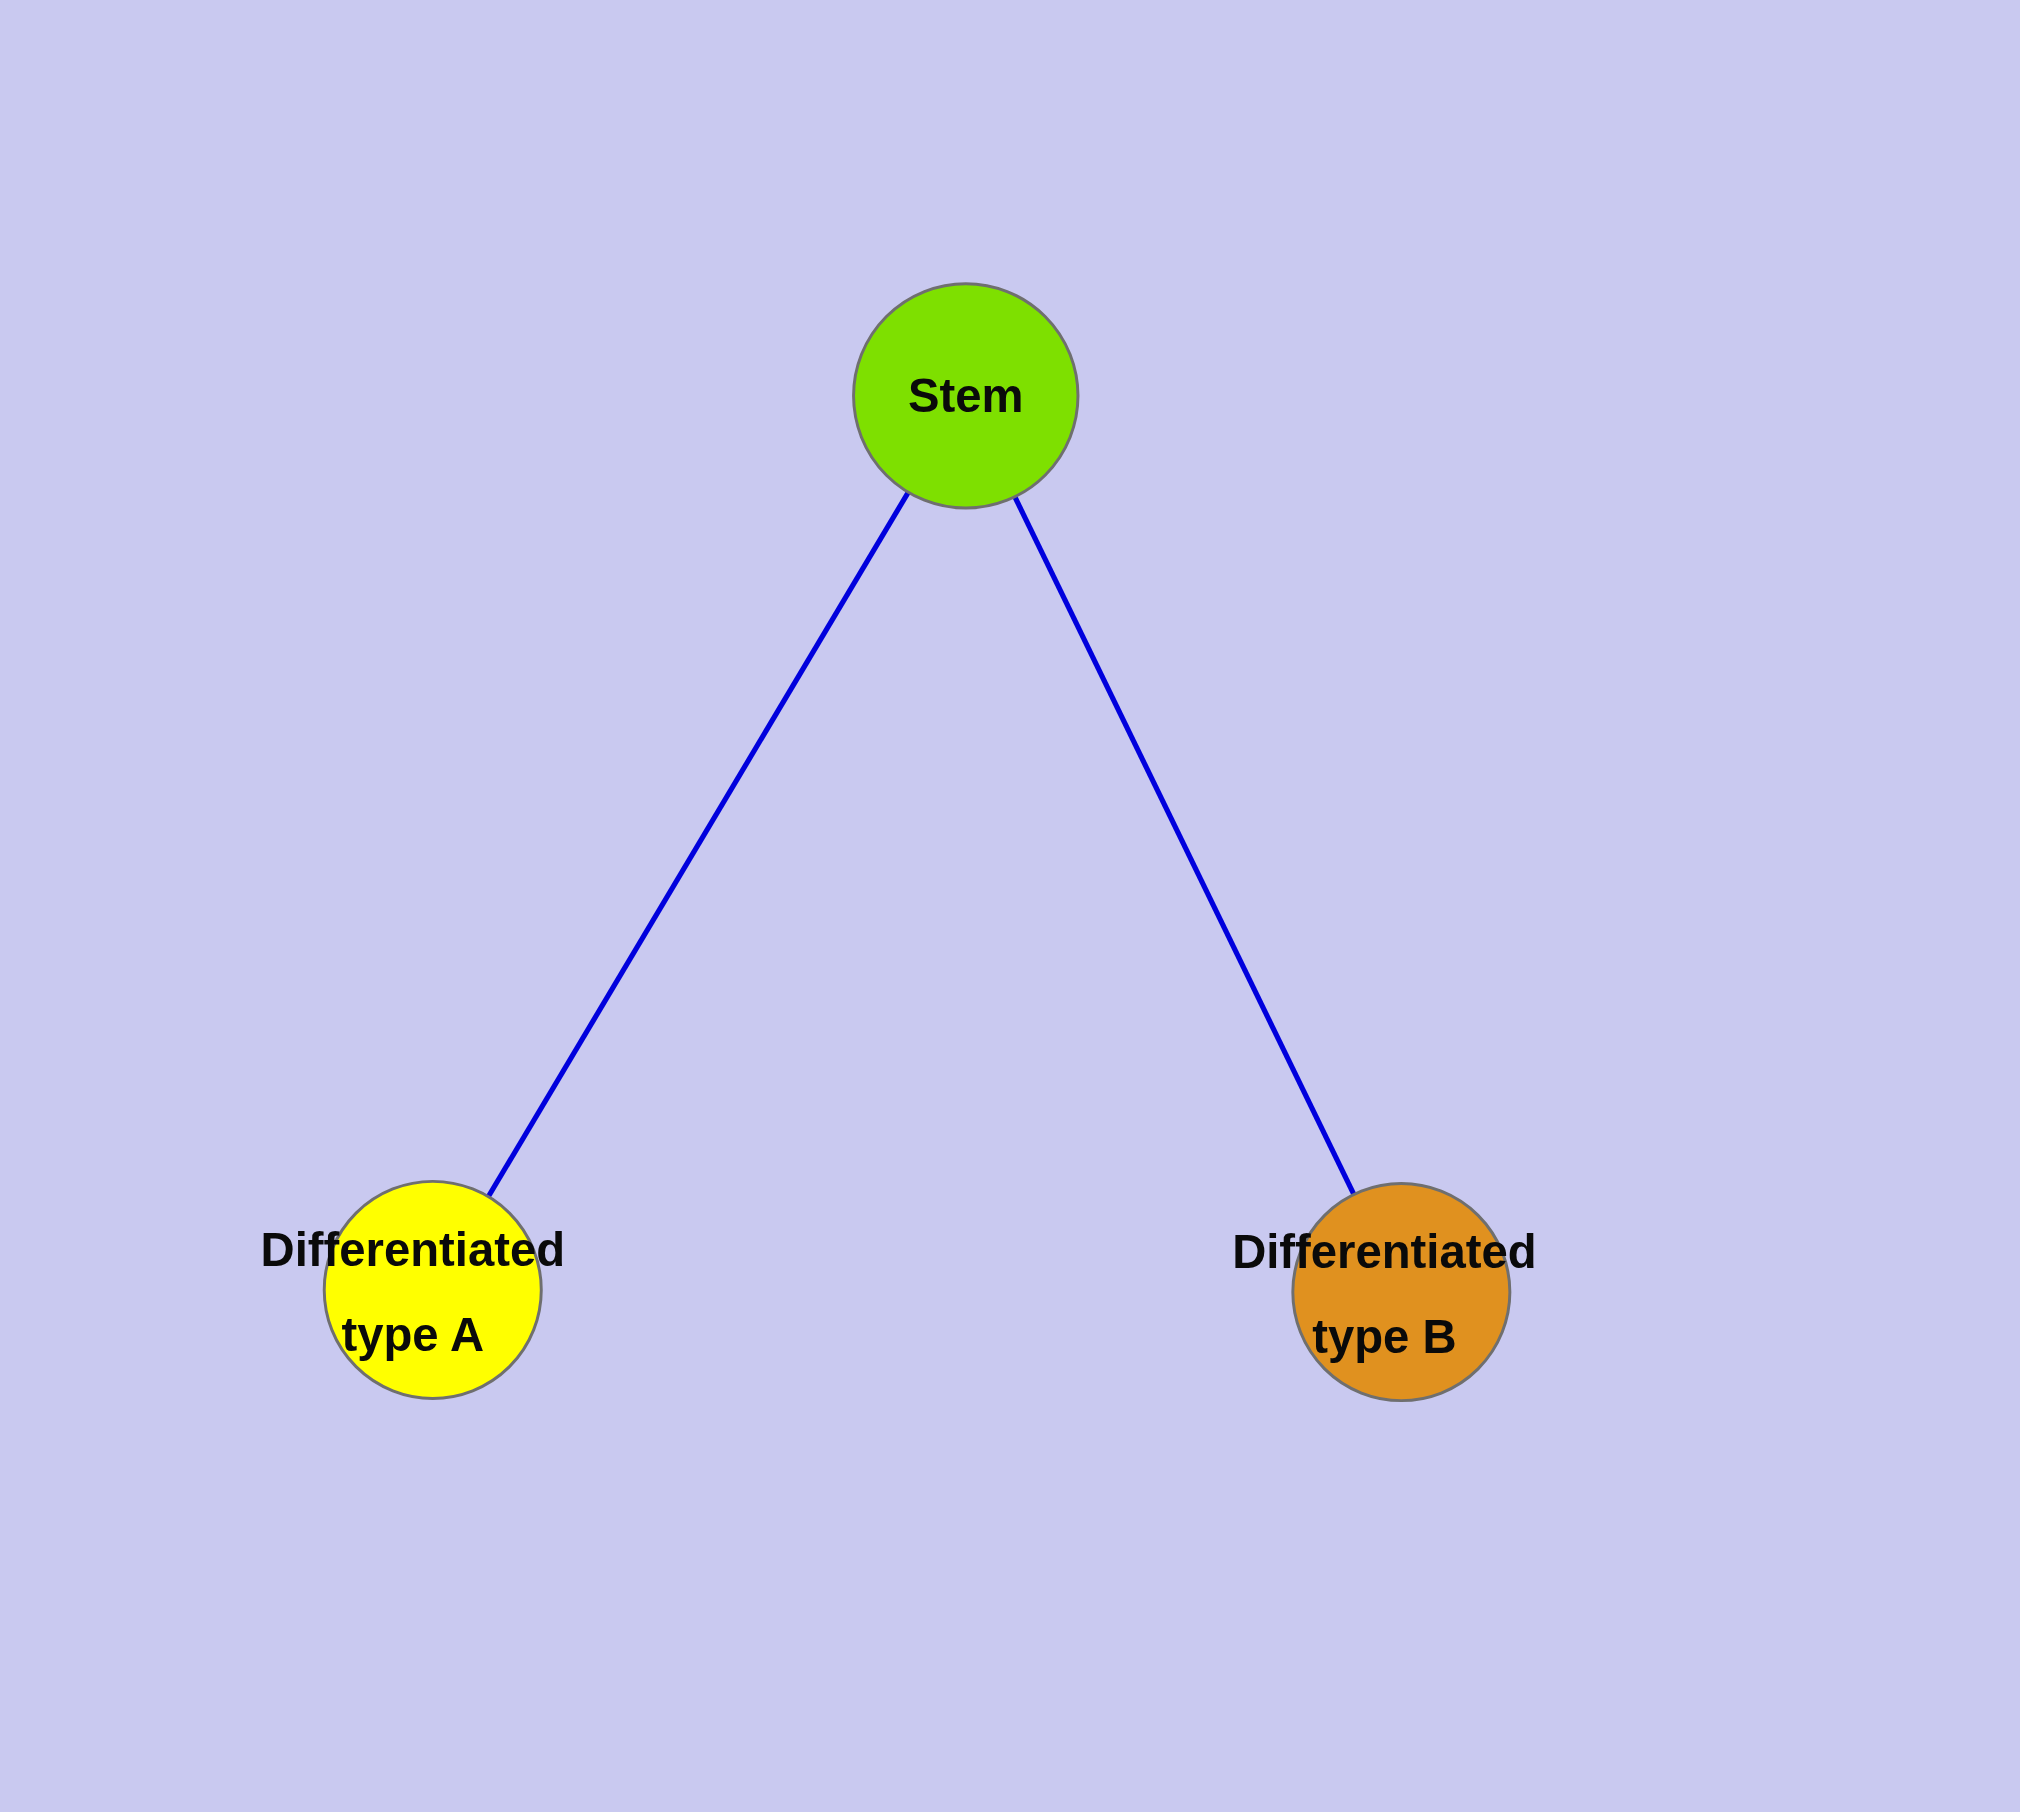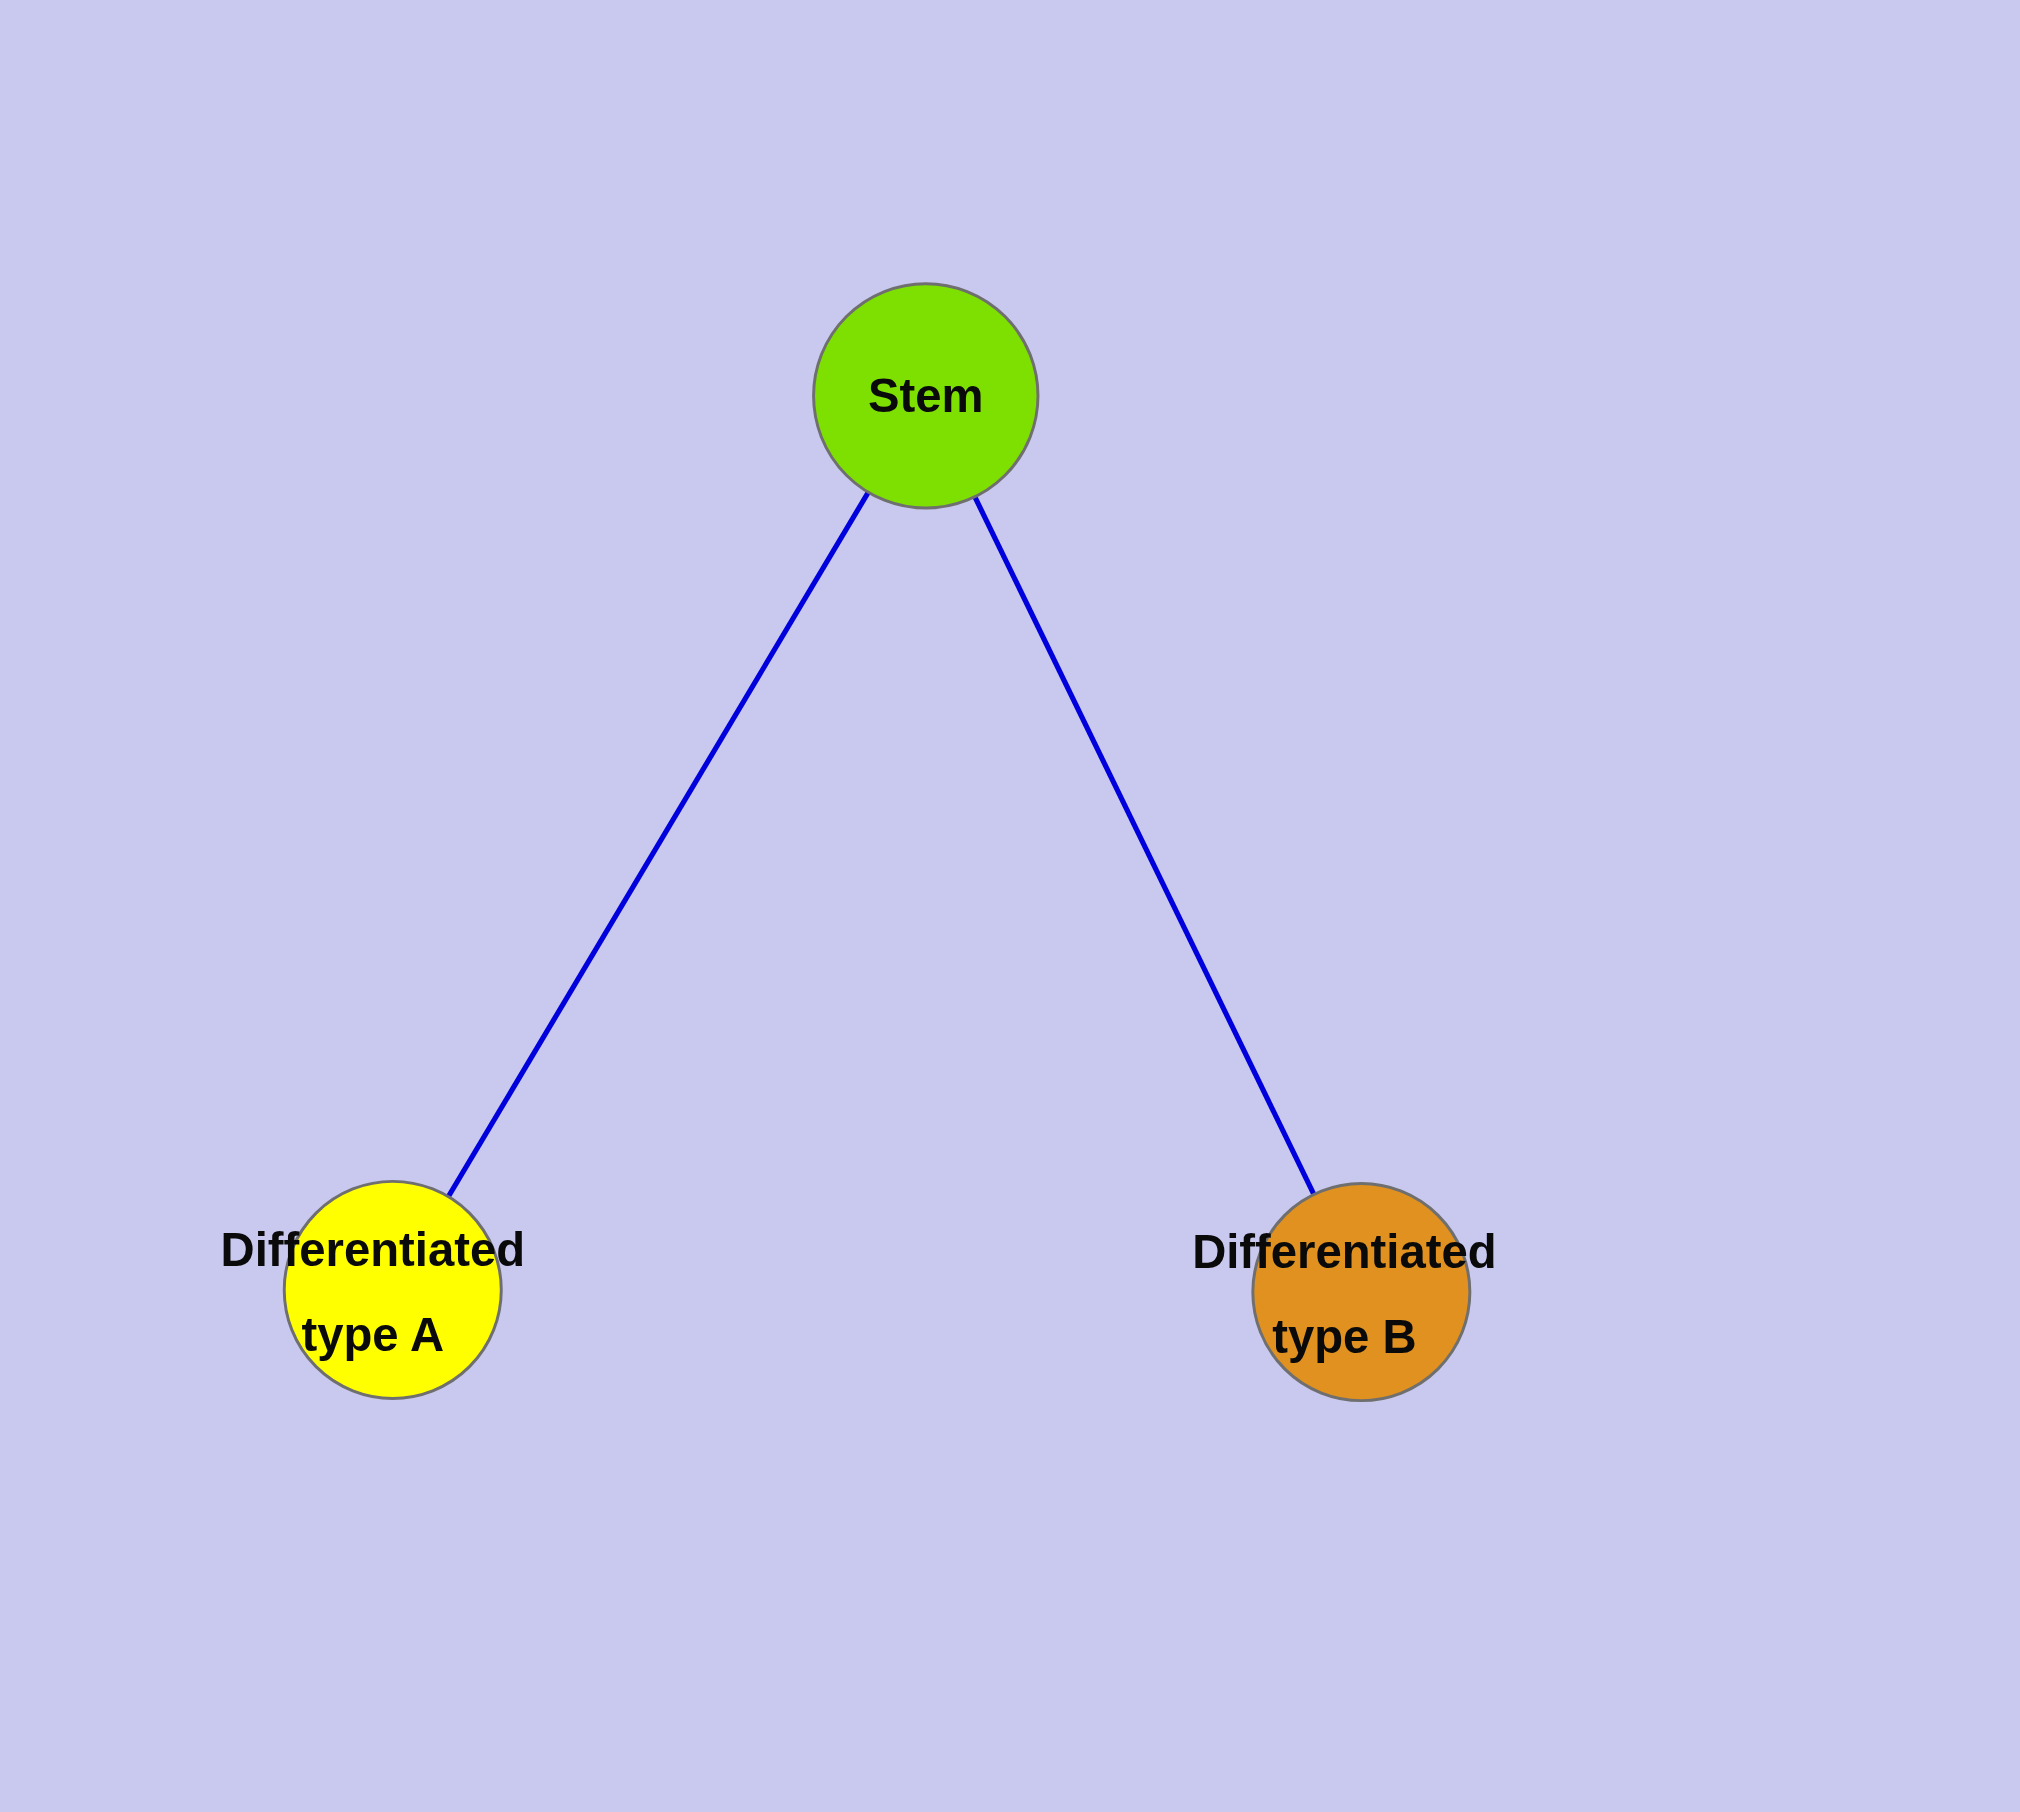--- a/index.html
+++ b/index.html
@@ -9,20 +9,21 @@
   body {
     width: 2021px;
     height: 1812px;
     overflow: hidden;
     font-family: "Liberation Sans", sans-serif;
   }
   #diagram-wrap {
     position: relative;
     width: 1760px;
     height: 1812px;
+    padding-left: 40px;
   }
   svg {
     display: block;
     width: 100%;
     height: 100%;
   }
   text {
     font-family: "Liberation Sans", sans-serif;
   }
 </style>

